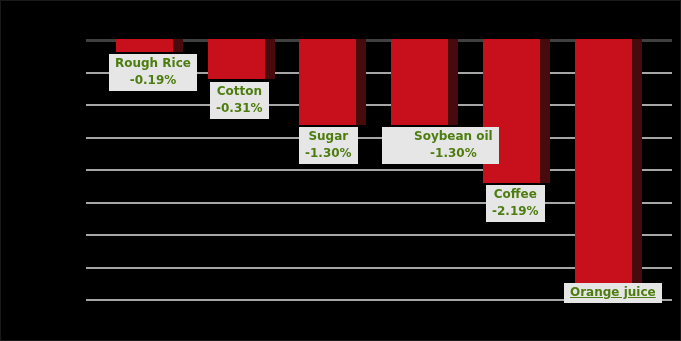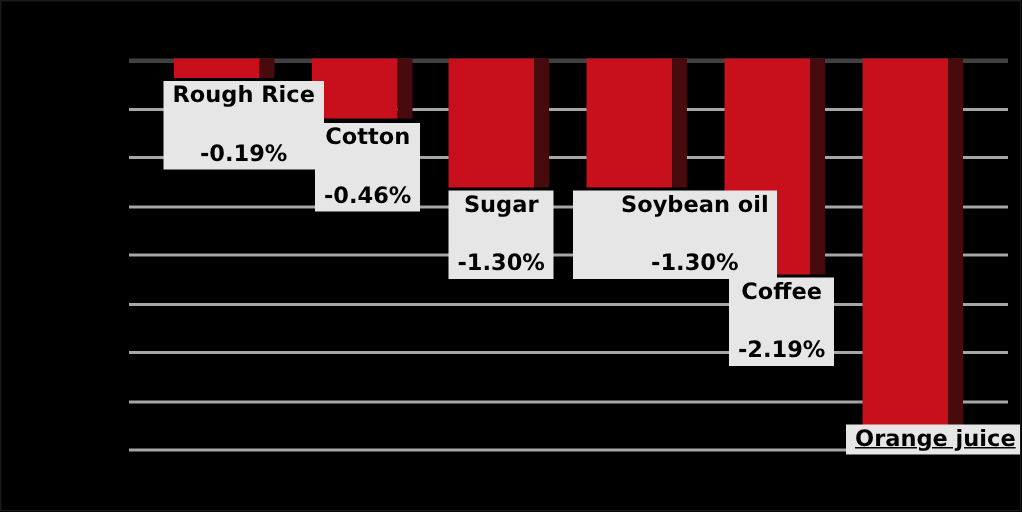--- a/index.html
+++ b/index.html
@@ -56,32 +56,32 @@
     top: 0;
     left: 57px;
     width: 10px;
     height: 100%;
     background: #470A0D;
   }
   
   .data-label {
     position: absolute;
     background: #E6E6E6;
-    color: #000000;
+    color: #4d7c0f;
     font-family: "DejaVu Sans", sans-serif;
     font-weight: bold;
-    font-size: 15px;
+    font-size: 12px;
     line-height: 17px;
     text-align: center;
     padding: 1px 6px 2px 6px;
     white-space: nowrap;
     box-sizing: border-box;
   }
   .data-label .dl-name { display: block; }
-  .data-label .dl-val  { display: block; margin-top: 22px; }
+  .data-label .dl-val  { display: block; }
 </style>
 </head>
 <body>
 
 <div id="chart-root">
 
   <div id="plot-area">
 
     <div class="gridline axis-top" style="top:0px;"></div>
     <div class="gridline" style="top:32.5px;"></div>
@@ -125,21 +125,21 @@
 
   </div>
 
   <div class="data-label" style="left:108px; top:53px;">
     <span class="dl-name">Rough Rice</span>
     <span class="dl-val">-0.19%</span>
   </div>
 
   <div class="data-label" style="left:209px; top:81px;text-align:center;">
     <span class="dl-name">Cotton</span>
-    <span class="dl-val">-0.46%</span>
+    <span class="dl-val">-0.31%</span>
   </div>
 
   <div class="data-label" style="left:298px; top:126px;">
     <span class="dl-name">Sugar</span>
     <span class="dl-val">-1.30%</span>
   </div>
 
   <div class="data-label" style="left:381px; top:126px;padding-left:32px;">
     <span class="dl-name">Soybean oil</span>
     <span class="dl-val">-1.30%</span>

